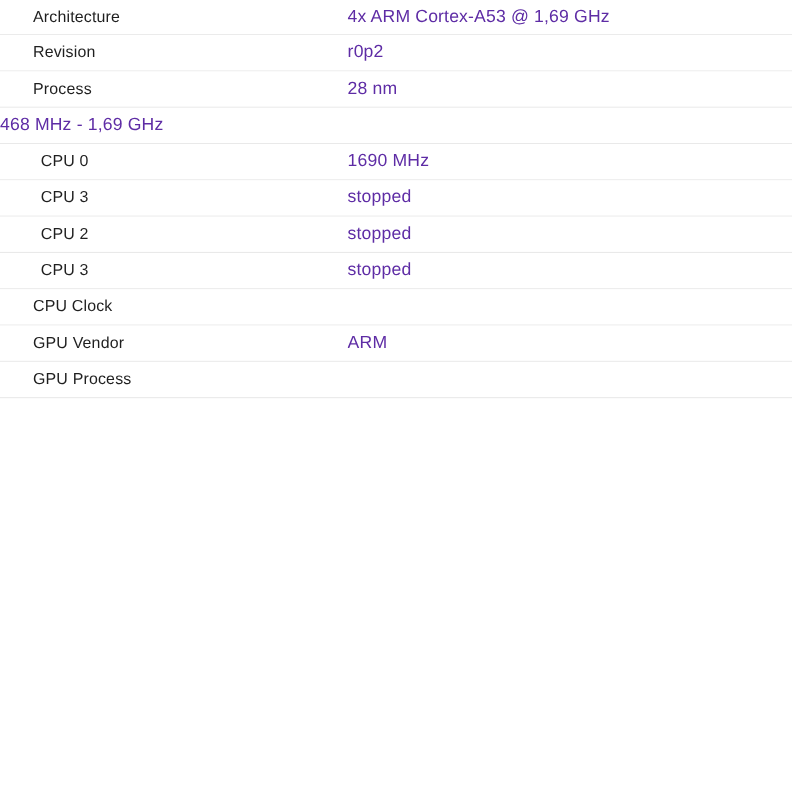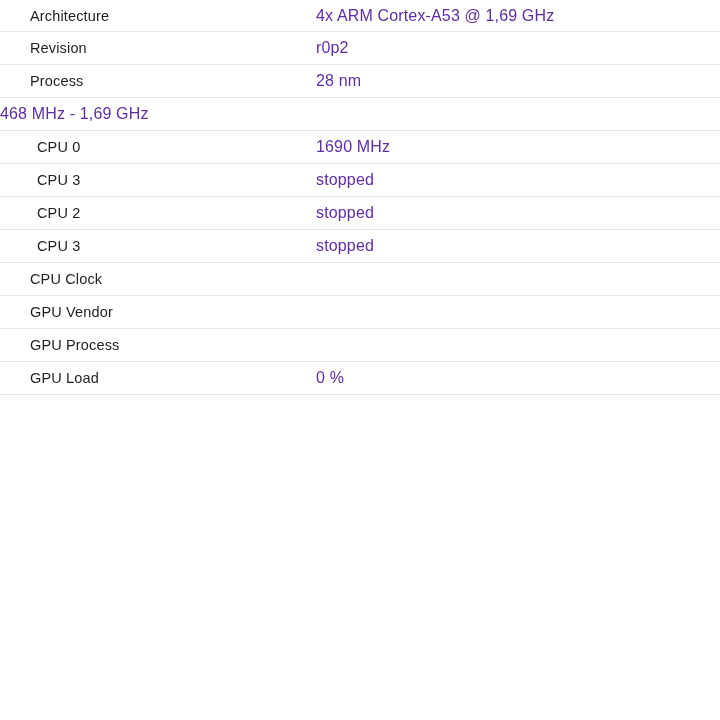--- a/index.html
+++ b/index.html
@@ -103,27 +103,24 @@
     <div class="row-label indent">CPU 3</div>
     <div class="row-value">stopped</div>
   </div>
 
   <div class="info-row">
     <div class="row-label">CPU Clock</div>
   </div>
 
   <div class="info-row">
     <div class="row-label">GPU Vendor</div>
+    <div class="row-value">ARM</div>
   </div>
 
   <div class="info-row">
     <div class="row-label">GPU Process</div>
   </div>
 
-  <div class="info-row">
-    <div class="row-label">GPU Load</div>
-    <div class="row-value">0 %</div>
-  </div>
 
 
 </div>
 
 <div class="filler"></div>
 
 </body></html>

